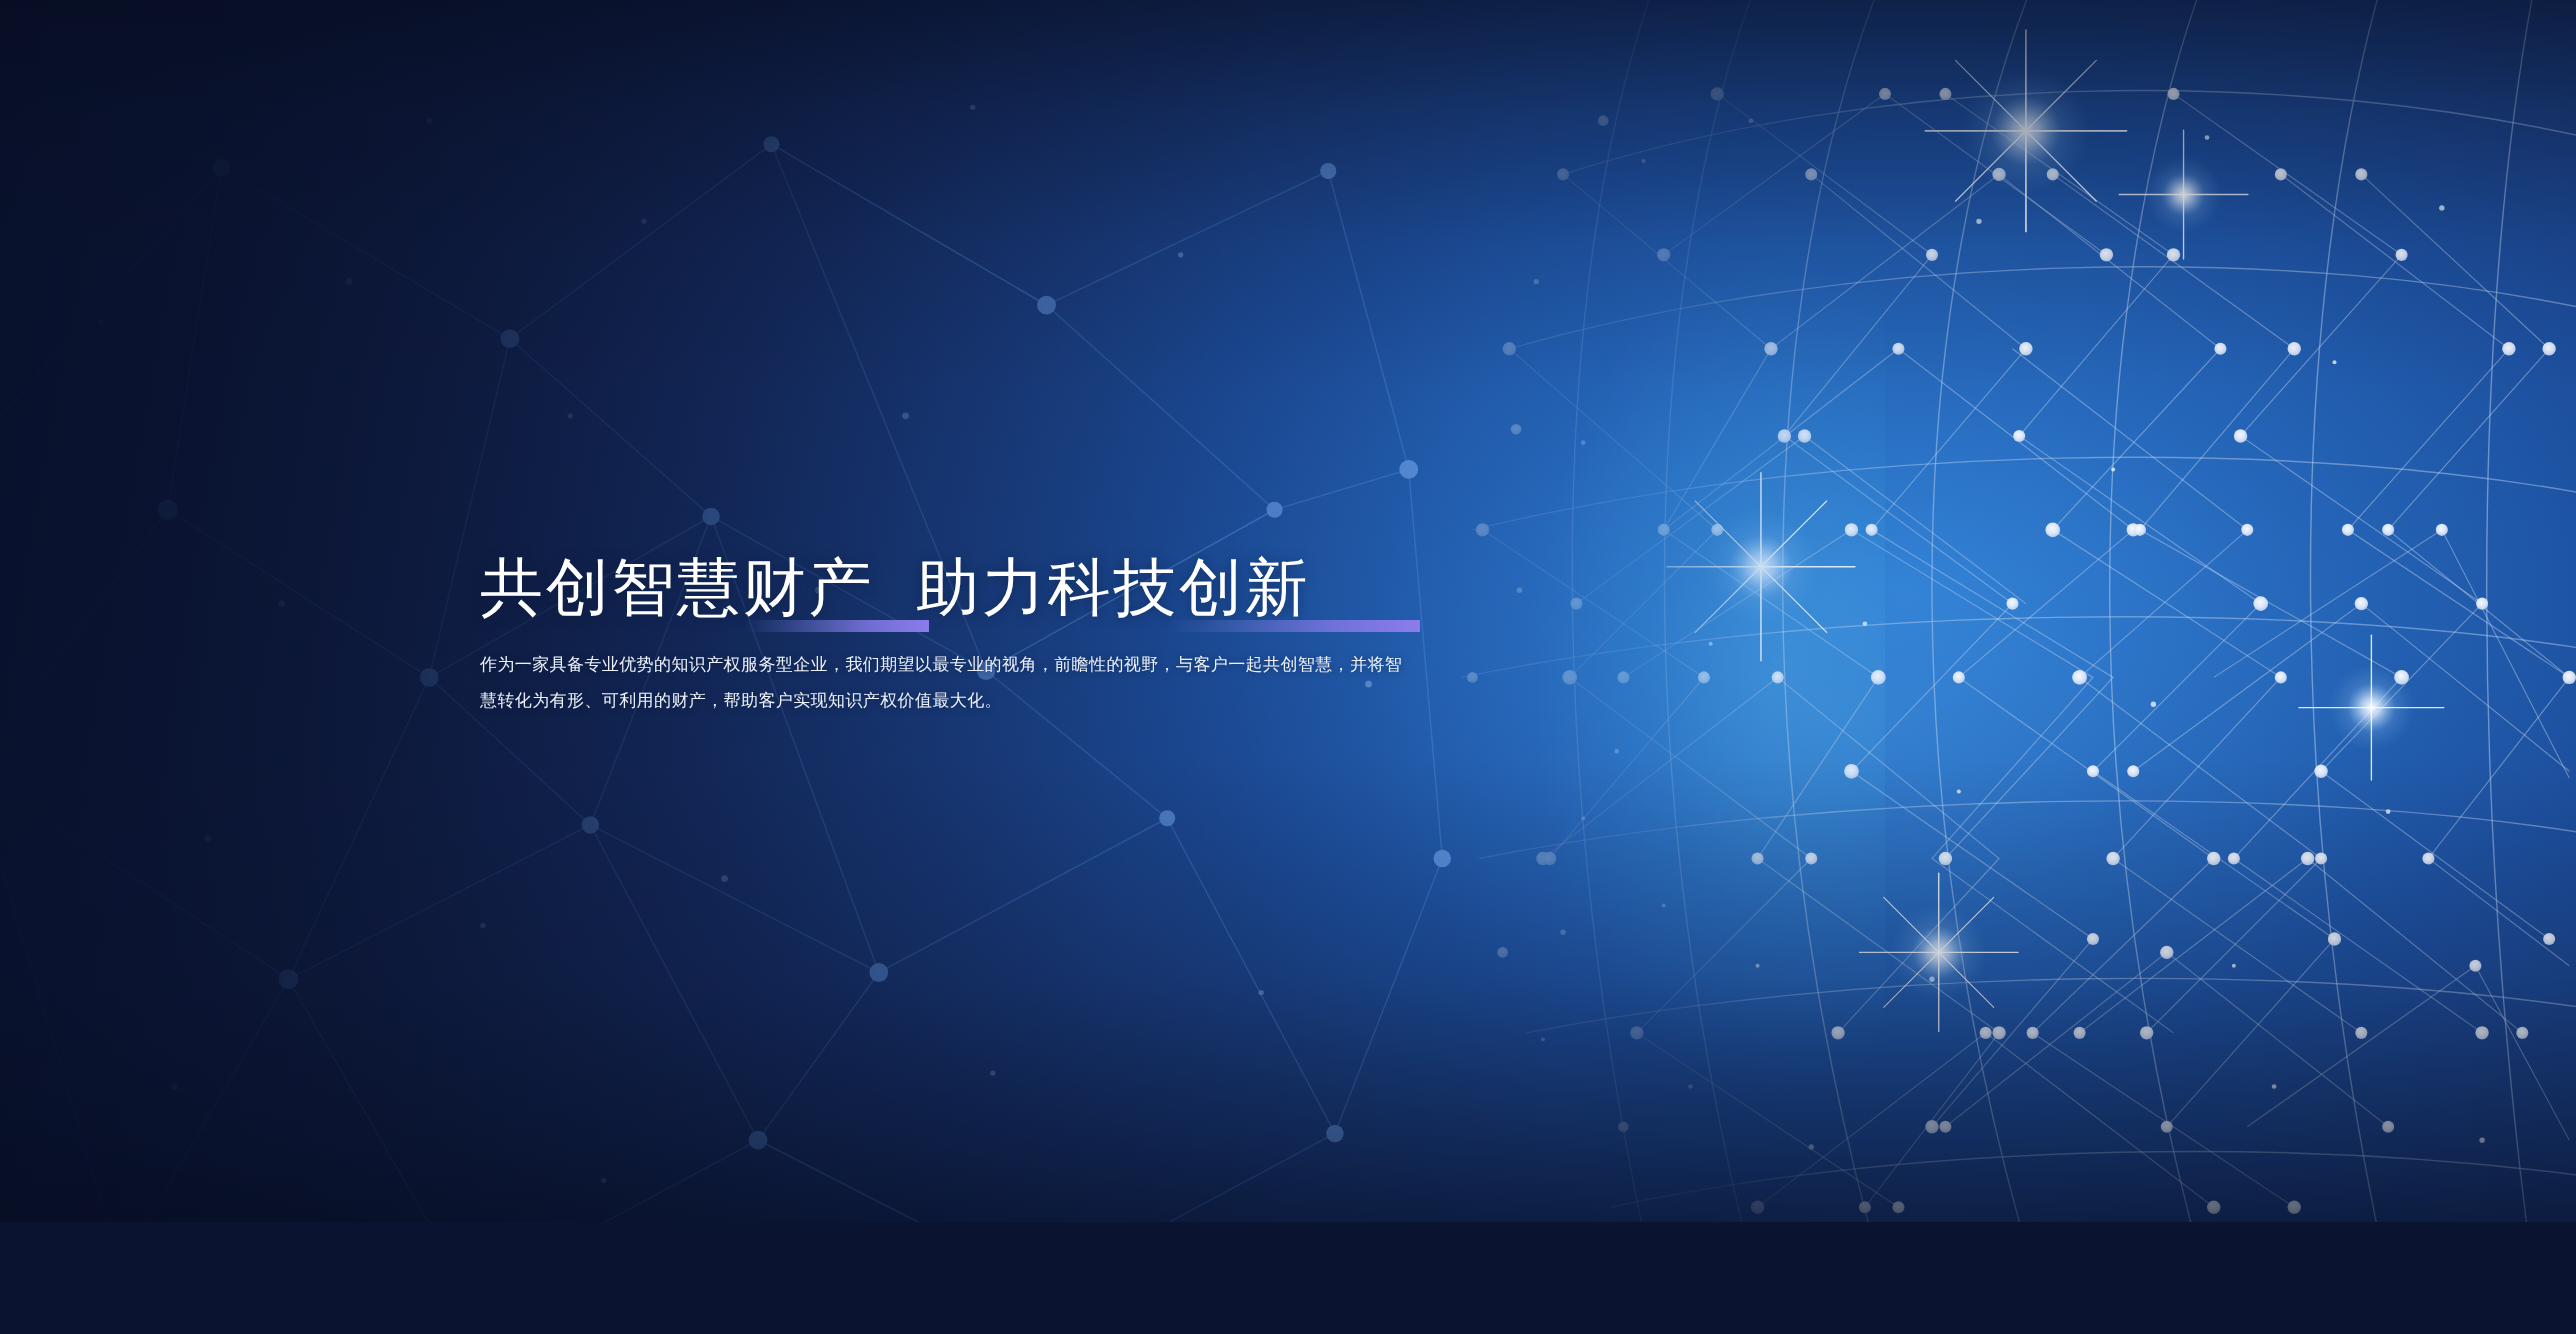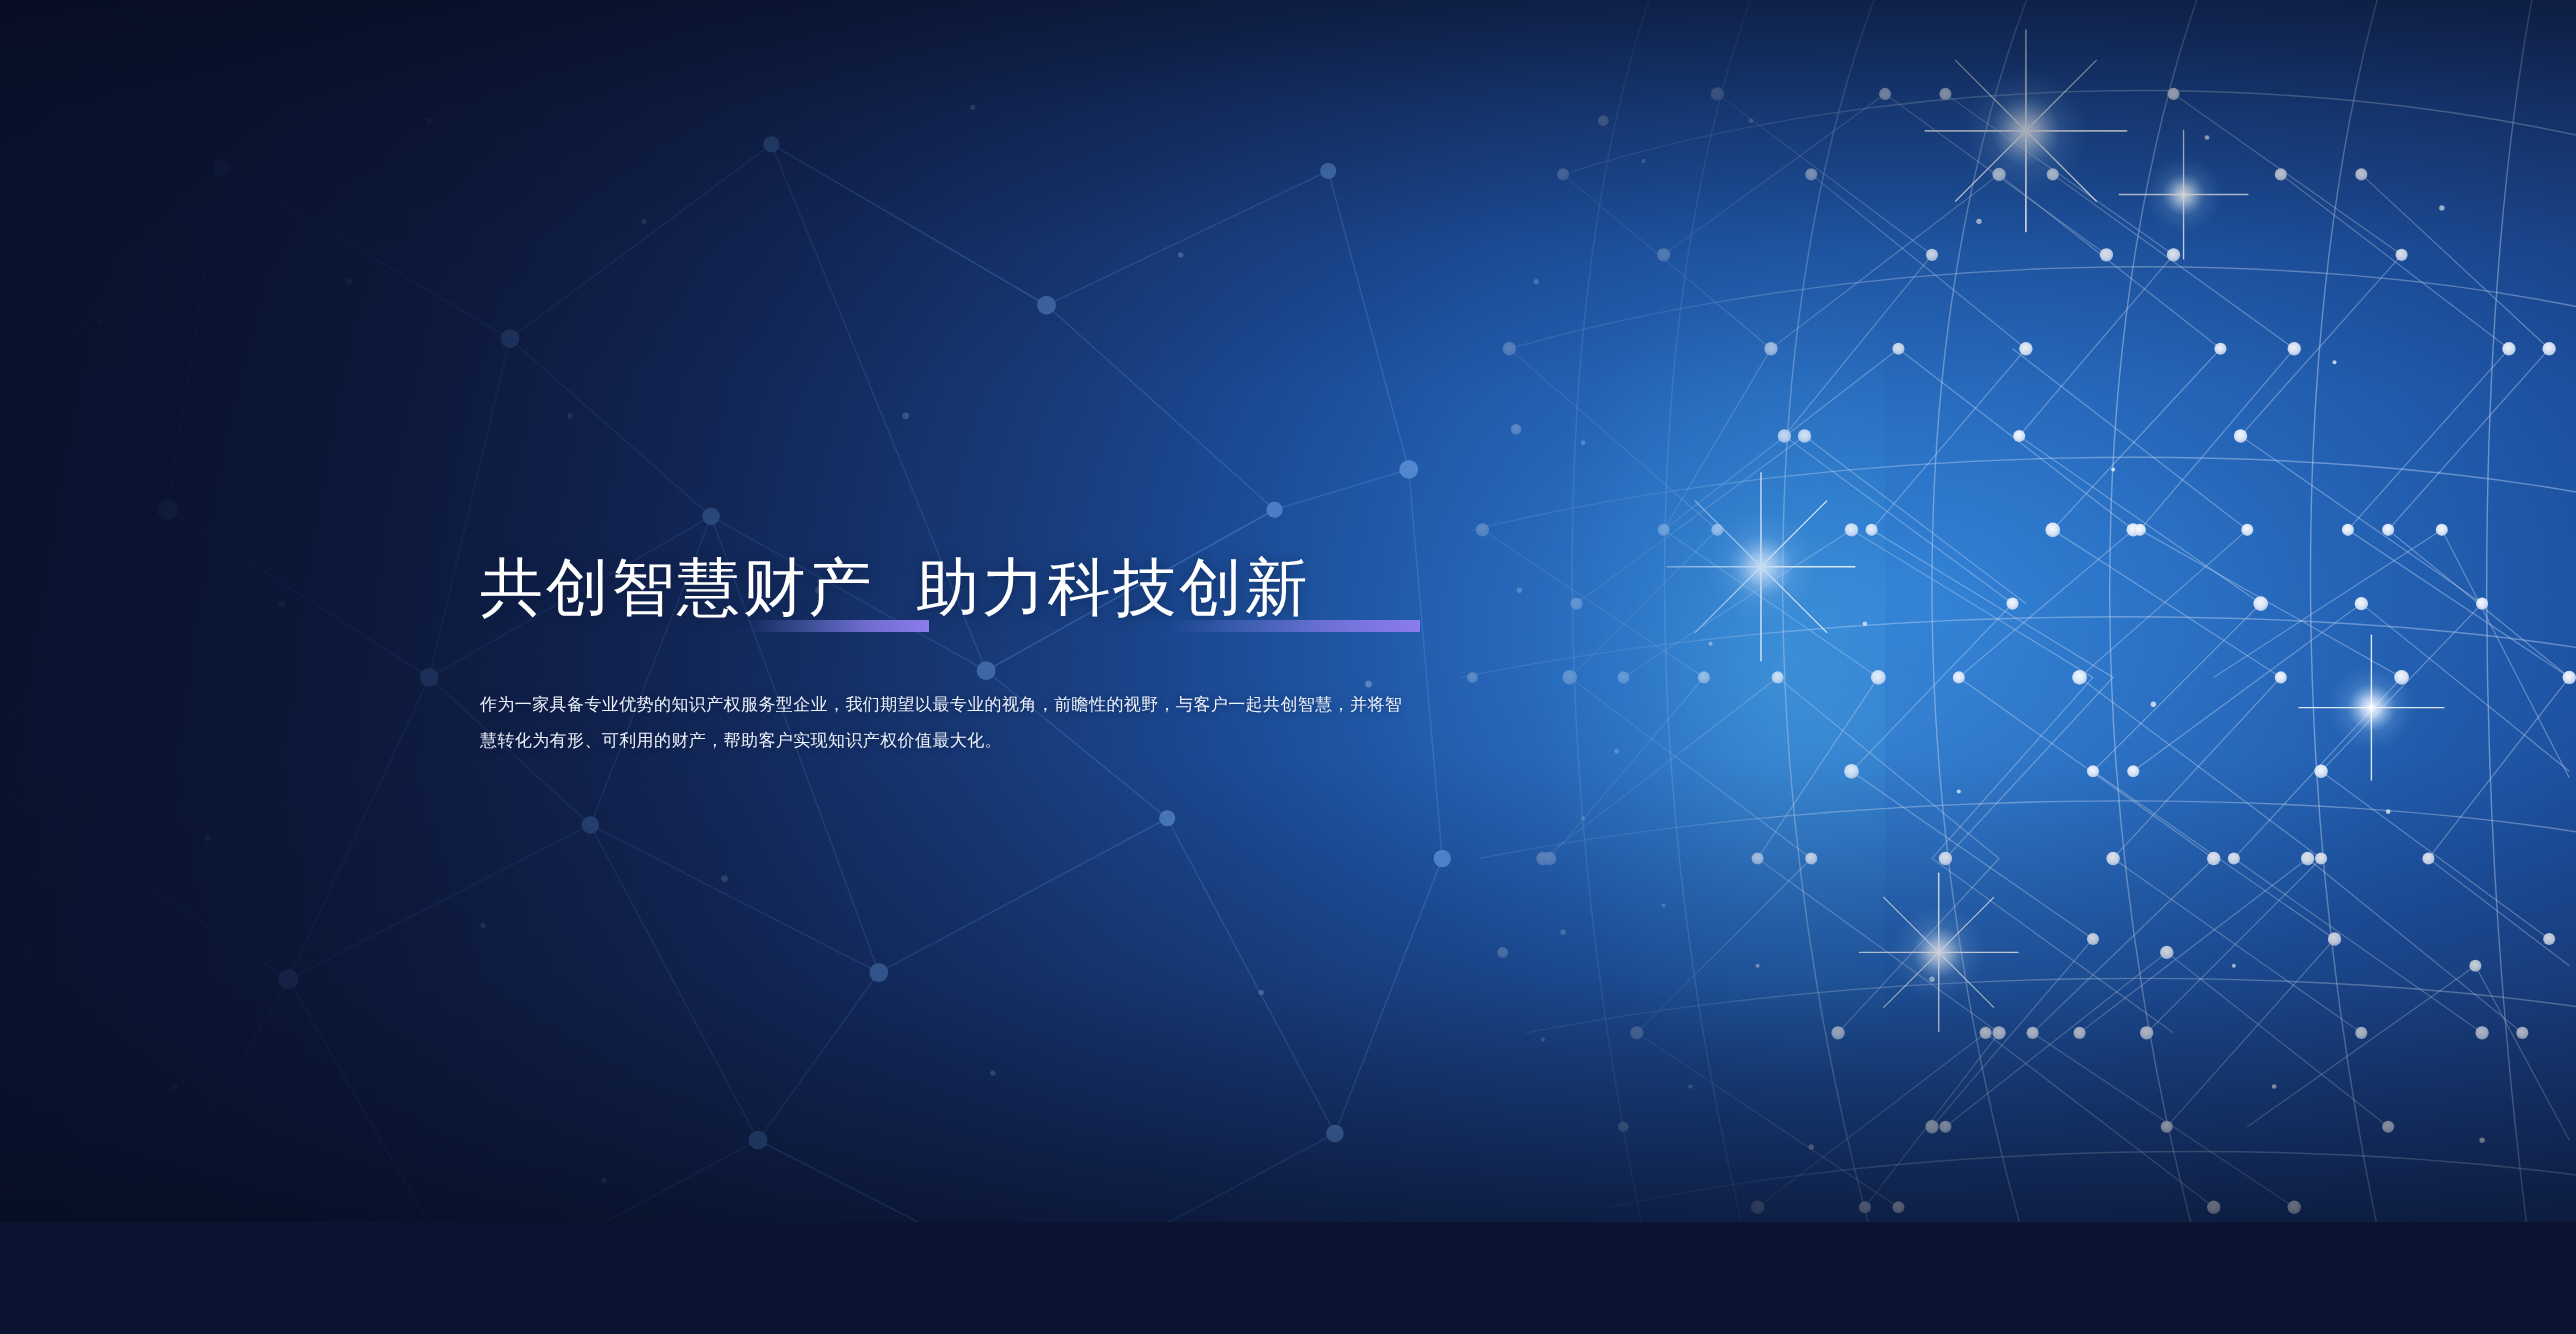--- a/index.html
+++ b/index.html
@@ -79,21 +79,21 @@
     position:absolute;
     height:11.4px;
     bottom:-6.7px;
     border-radius:0.7px;
     background:linear-gradient(90deg, rgba(90,120,200,0) 0%, rgba(110,120,215,0.45) 34%, rgba(126,118,226,0.85) 66%, #8c7cec 100%);
   }
   .ul-a{ left:265px;  width:184px; }
   .ul-b{ left:688px; width:252px; }
 
   .body-copy{
-    margin-top:62px;
+    margin-top:22px;
     color:#eef3fb;
     font-size:17px;
     line-height:36px;
     font-weight:400;
     letter-spacing:0.4px;
     width:939px;
     text-shadow:0 0.7px 6.7px rgba(10,25,60,0.5);
   }
 </style>
 </head>

